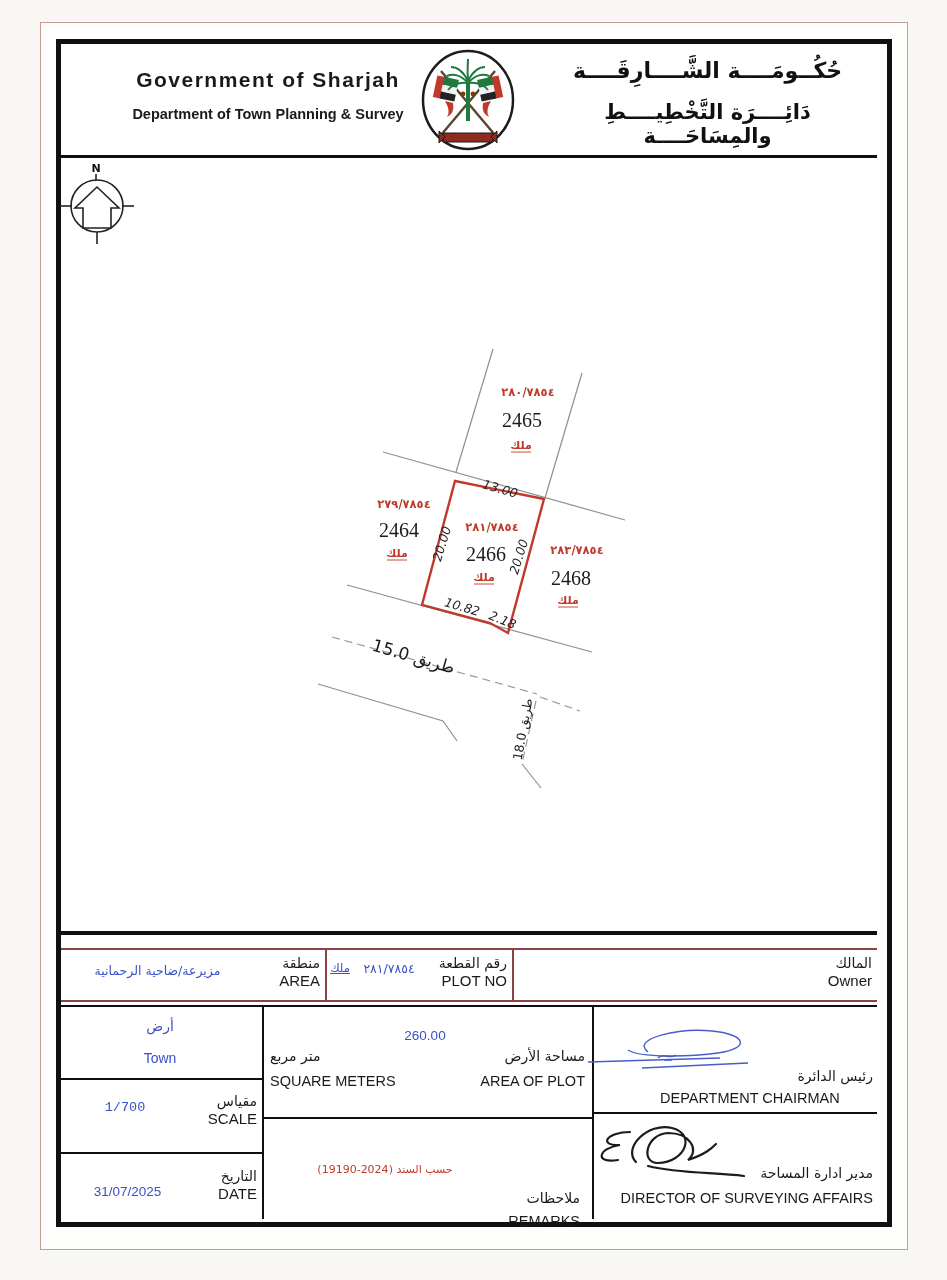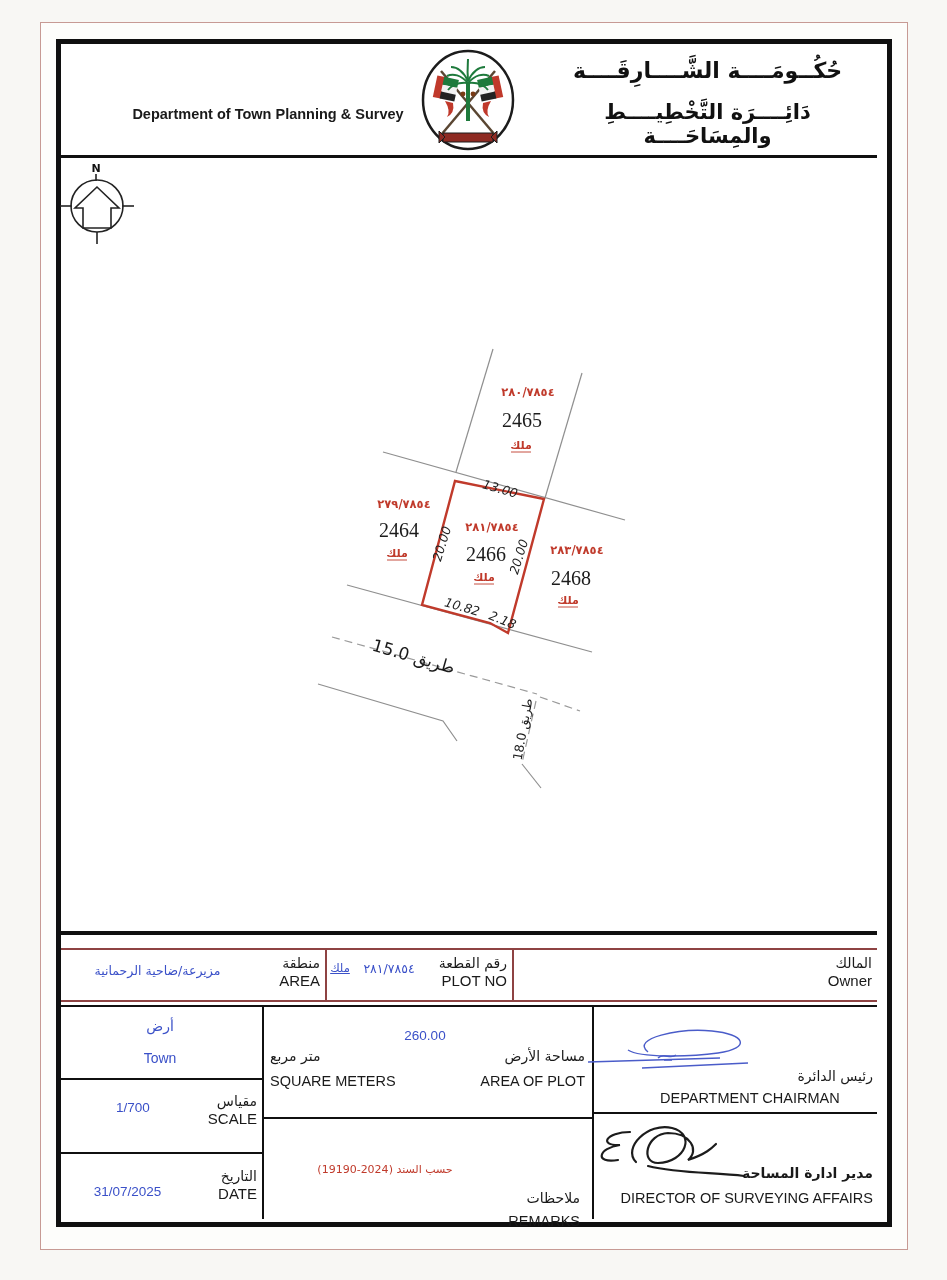--- a/index.html
+++ b/index.html
@@ -25,20 +25,21 @@
 </style>
 </head>
 <body>
 
 <div class="page">
 
   <div class="abs pink-frame"></div>
 
   <div class="abs black-frame"></div>
 
+  <div class="abs title-en" style="left:108px;top:68px;width:320px;">Government of Sharjah</div>
   <div class="abs sub-en" style="left:108px;top:106px;width:320px;">Department of Town Planning &amp; Survey</div>
 
   <div class="abs" style="left:421px;top:49px;width:94px;height:102px;">
     <svg width="94" height="102" viewBox="0 0 94 102">
       <ellipse cx="47" cy="51" rx="45" ry="49" fill="#ffffff" stroke="#1c1c1c" stroke-width="2.5"></ellipse>
 
       <line x1="20" y1="22" x2="74" y2="86" stroke="#5a4632" stroke-width="2.5"></line>
       <line x1="74" y1="22" x2="20" y2="86" stroke="#5a4632" stroke-width="2.5"></line>
 
       <g>
@@ -183,21 +184,21 @@
   <div class="abs hline" style="left:262px;top:1117px;width:332px;height:2px;"></div>
   <div class="abs hline" style="left:592px;top:1112px;width:285px;height:2px;"></div>
 
   <div class="abs blue ar" style="left:100px;top:1018px;width:120px;text-align:center;font-size:14px;">أرض</div>
   <div class="abs blue" style="left:100px;top:1050px;width:120px;text-align:center;font-size:14px;">Town</div>
 
   <div class="abs cell-label" style="left:175px;top:1093px;width:82px;">
     <div class="lbl-ar ar">مقياس</div>
     <div class="lbl-en">SCALE</div>
   </div>
-  <div class="abs blue" style="left:88px;top:1100px;width:90px;text-align:center;font-size:13.5px;">1/700</div>
+  <div class="abs blue" style="left:80px;top:1100px;width:90px;text-align:center;font-size:13.5px;font-family:Liberation Mono, monospace;">1/700</div>
 
   <div class="abs cell-label" style="left:175px;top:1168px;width:82px;">
     <div class="lbl-ar ar">التاريخ</div>
     <div class="lbl-en">DATE</div>
   </div>
   <div class="abs blue" style="left:75px;top:1184px;width:105px;text-align:center;font-size:13.5px;">31/07/2025</div>
 
   <div class="abs blue" style="left:375px;top:1028px;width:100px;text-align:center;font-size:13.5px;">260.00</div>
   <div class="abs cell-label" style="left:455px;top:1048px;width:130px;">
     <div class="lbl-ar ar" style="font-size:14px;">مساحة الأرض</div>
@@ -225,16 +226,16 @@
   <div class="abs ar" style="left:745px;top:1068px;width:128px;text-align:right;font-size:14px;">رئيس الدائرة</div>
   <div class="abs" style="left:660px;top:1090px;width:213px;text-align:left;font-size:14.5px;">DEPARTMENT CHAIRMAN</div>
 
   <svg class="abs" style="left:590px;top:1118px;" width="170" height="60" viewBox="0 0 170 60">
     <g stroke="#1c1c1c" fill="none" stroke-width="2.2" stroke-linecap="round">
       <path d="M 40 14 C 16 14, 8 28, 30 27 C 8 30, 4 46, 28 42"></path>
       <path d="M 46 44 C 32 30, 58 4, 82 10 C 106 16, 96 44, 68 45 C 50 45, 56 16, 78 15 C 100 15, 110 32, 98 42 C 116 36, 122 30, 126 26"></path>
       <path d="M 58 48 C 90 56, 126 54, 154 58"></path>
     </g>
   </svg>
-  <div class="abs ar" style="left:730px;top:1165px;width:143px;text-align:right;font-size:14px;font-weight:bold;">مدير ادارة المساحة</div>
+  <div class="abs ar" style="left:730px;top:1165px;width:143px;text-align:right;font-size:14px;">مدير ادارة المساحة</div>
   <div class="abs" style="left:620px;top:1190px;width:253px;text-align:right;font-size:14.5px;">DIRECTOR OF SURVEYING AFFAIRS</div>
 
 </div>
 
 </body></html>

